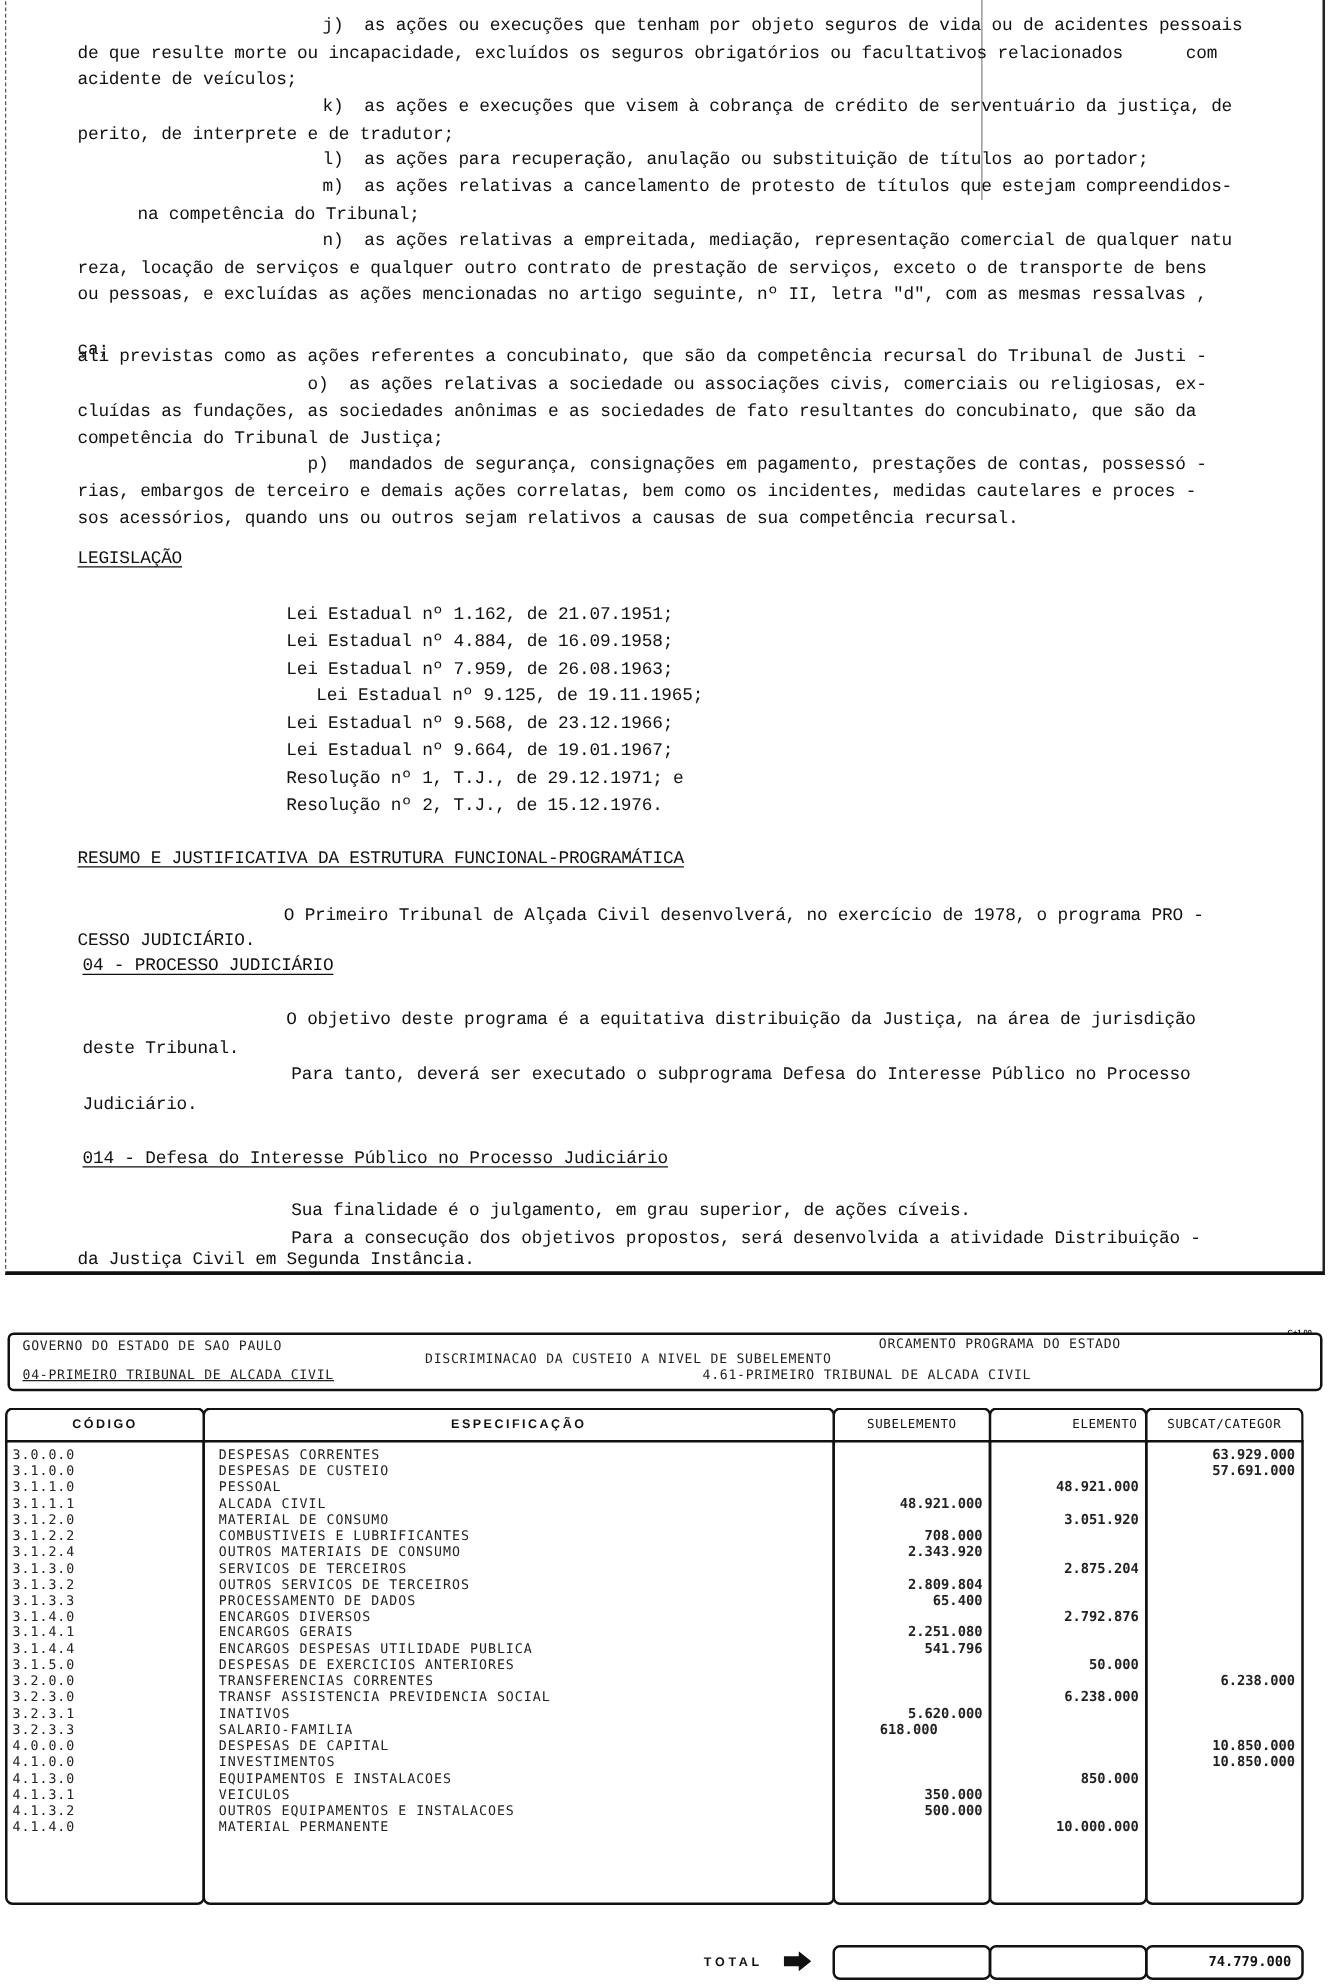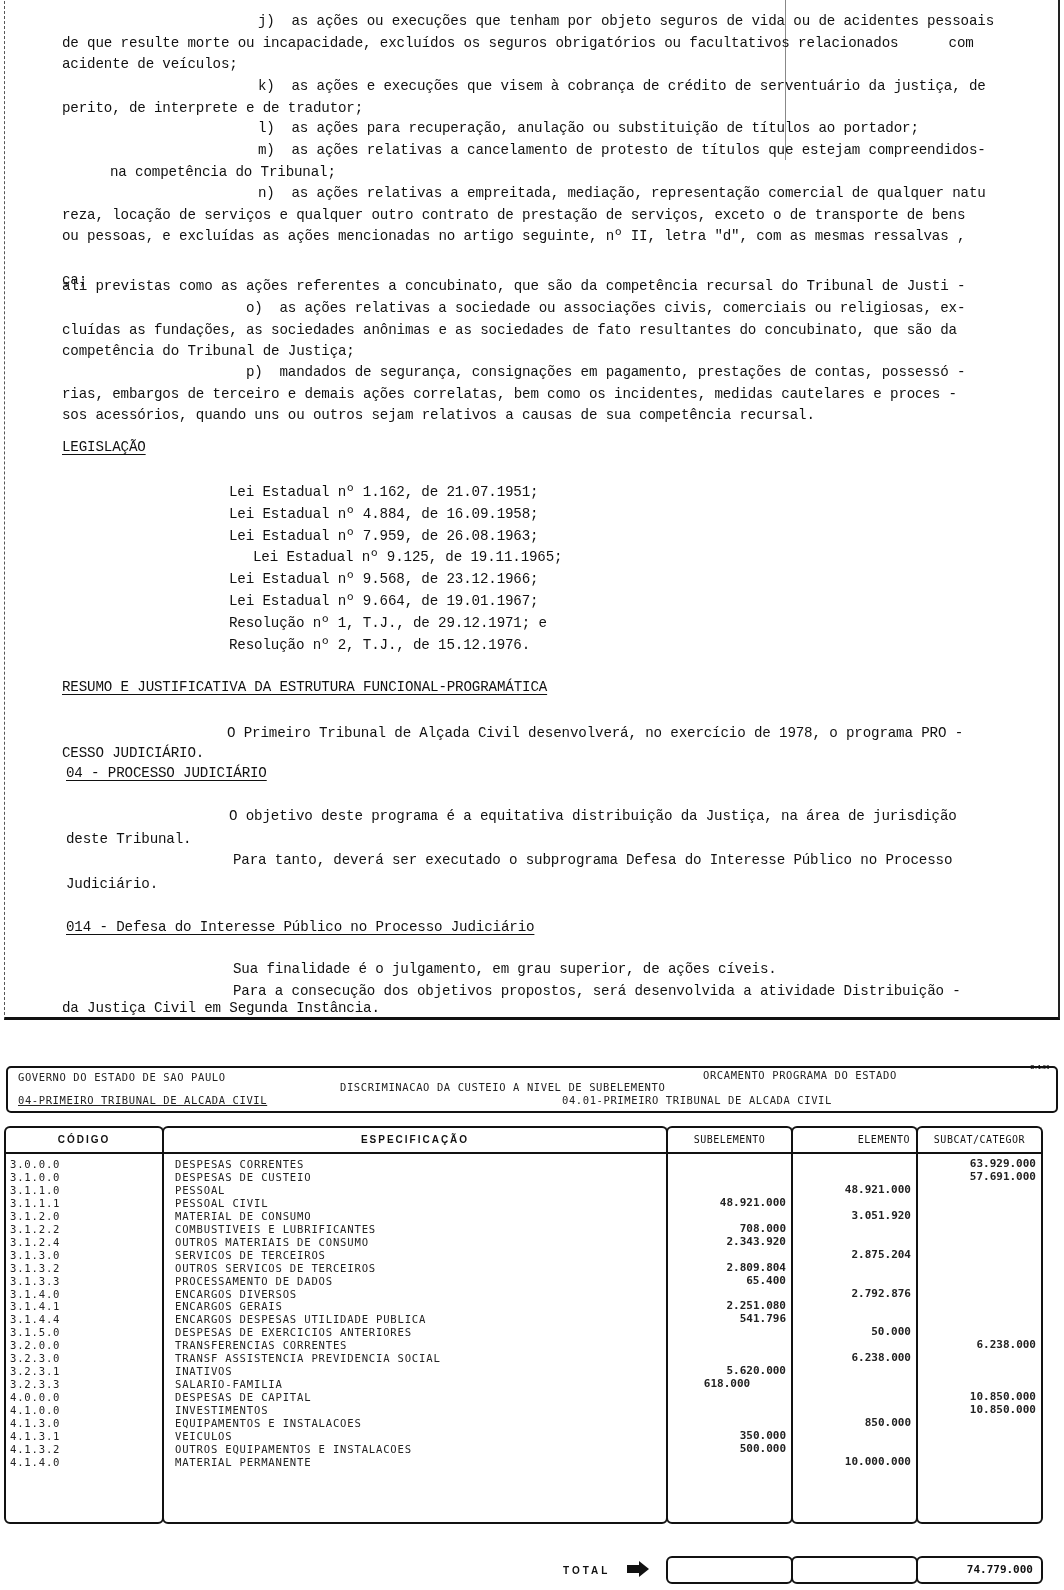--- a/index.html
+++ b/index.html
@@ -83,21 +83,21 @@
 <div class="tw" style="left:233px; top:980px;">Para a consecução dos objetivos propostos, será desenvolvida a atividade Distribuição -</div>
 <div class="tw" style="left:62px; top:997px;">da Justiça Civil em Segunda Instância.</div>
 
 <div class="form-code">C+1.00</div>
 
 <div class="box hdr-box"></div>
 <div class="ft" style="left:18px; top:1071px;">GOVERNO DO ESTADO DE SAO PAULO</div>
 <div class="ft" style="left:18px; top:1094px;text-decoration:underline;">04-PRIMEIRO TRIBUNAL DE ALCADA CIVIL</div>
 <div class="ft" style="left:340px; top:1081px;">DISCRIMINACAO DA CUSTEIO A NIVEL DE SUBELEMENTO</div>
 <div class="ft" style="left:703px; top:1069px;">ORCAMENTO PROGRAMA DO ESTADO</div>
-<div class="ft" style="left:562px; top:1094px;">04.01-PRIMEIRO TRIBUNAL DE ALCADA CIVIL</div>
+<div class="ft" style="left:562px; top:1094px;">4.61-PRIMEIRO TRIBUNAL DE ALCADA CIVIL</div>
 
 <div class="colhdr" style="left:4px; width:160px;">CÓDIGO</div>
 <div class="colhdr" style="left:162px; width:506px;">ESPECIFICAÇÃO</div>
 <div class="colhdr" style="left:666px; width:127px; letter-spacing:0.5px; font-weight:normal; font-family:'DejaVu Sans Mono', monospace;">SUBELEMENTO</div>
 <div class="colhdr" style="left:791px; width:127px; letter-spacing:0.5px; font-weight:normal; font-family:'DejaVu Sans Mono', monospace; text-align:right; padding-right:6px;">ELEMENTO</div>
 <div class="colhdr" style="left:916px; width:127px; letter-spacing:0.5px; font-weight:normal; font-family:'DejaVu Sans Mono', monospace;">SUBCAT/CATEGOR</div>
 
 <div class="colbody" style="left:4px; width:160px;"></div>
 <div class="colbody" style="left:162px; width:506px;"></div>
 <div class="colbody" style="left:666px; width:127px;"></div>
@@ -121,21 +121,21 @@
     </div>
     <div>
       <div style="position: absolute; left: 10px; width: 140px; top: 1183.9px; line-height: 12.95px; white-space: pre; text-align: left; color: rgb(34, 34, 34); font-family: &quot;DejaVu Sans Mono&quot;, monospace; font-size: 10.6px; letter-spacing: 0.8px;">3.1.1.0</div>
       <div style="position: absolute; left: 175px; width: 480px; top: 1183.9px; line-height: 12.95px; white-space: pre; text-align: left; color: rgb(34, 34, 34); font-family: &quot;DejaVu Sans Mono&quot;, monospace; font-size: 10.6px; letter-spacing: 0.8px;">PESSOAL</div>
       <div class="num" style="position: absolute; left: 668px; width: 118px; top: 1183.9px; line-height: 12.95px; white-space: pre; text-align: right; color: rgb(34, 34, 34);"></div>
       <div class="num" style="position: absolute; left: 793px; width: 118px; top: 1183.9px; line-height: 12.95px; white-space: pre; text-align: right; color: rgb(34, 34, 34);">48.921.000</div>
       <div class="num" style="position: absolute; left: 918px; width: 118px; top: 1183.9px; line-height: 12.95px; white-space: pre; text-align: right; color: rgb(34, 34, 34);"></div>
     </div>
     <div>
       <div style="position: absolute; left: 10px; width: 140px; top: 1196.85px; line-height: 12.95px; white-space: pre; text-align: left; color: rgb(34, 34, 34); font-family: &quot;DejaVu Sans Mono&quot;, monospace; font-size: 10.6px; letter-spacing: 0.8px;">3.1.1.1</div>
-      <div style="position: absolute; left: 175px; width: 480px; top: 1196.85px; line-height: 12.95px; white-space: pre; text-align: left; color: rgb(34, 34, 34); font-family: &quot;DejaVu Sans Mono&quot;, monospace; font-size: 10.6px; letter-spacing: 0.8px;">PESSOAL CIVIL</div>
+      <div style="position: absolute; left: 175px; width: 480px; top: 1196.85px; line-height: 12.95px; white-space: pre; text-align: left; color: rgb(34, 34, 34); font-family: &quot;DejaVu Sans Mono&quot;, monospace; font-size: 10.6px; letter-spacing: 0.8px;">ALCADA CIVIL</div>
       <div class="num" style="position: absolute; left: 668px; width: 118px; top: 1196.85px; line-height: 12.95px; white-space: pre; text-align: right; color: rgb(34, 34, 34);">48.921.000</div>
       <div class="num" style="position: absolute; left: 793px; width: 118px; top: 1196.85px; line-height: 12.95px; white-space: pre; text-align: right; color: rgb(34, 34, 34);"></div>
       <div class="num" style="position: absolute; left: 918px; width: 118px; top: 1196.85px; line-height: 12.95px; white-space: pre; text-align: right; color: rgb(34, 34, 34);"></div>
     </div>
     <div>
       <div style="position: absolute; left: 10px; width: 140px; top: 1209.8px; line-height: 12.95px; white-space: pre; text-align: left; color: rgb(34, 34, 34); font-family: &quot;DejaVu Sans Mono&quot;, monospace; font-size: 10.6px; letter-spacing: 0.8px;">3.1.2.0</div>
       <div style="position: absolute; left: 175px; width: 480px; top: 1209.8px; line-height: 12.95px; white-space: pre; text-align: left; color: rgb(34, 34, 34); font-family: &quot;DejaVu Sans Mono&quot;, monospace; font-size: 10.6px; letter-spacing: 0.8px;">MATERIAL DE CONSUMO</div>
       <div class="num" style="position: absolute; left: 668px; width: 118px; top: 1209.8px; line-height: 12.95px; white-space: pre; text-align: right; color: rgb(34, 34, 34);"></div>
       <div class="num" style="position: absolute; left: 793px; width: 118px; top: 1209.8px; line-height: 12.95px; white-space: pre; text-align: right; color: rgb(34, 34, 34);">3.051.920</div>
       <div class="num" style="position: absolute; left: 918px; width: 118px; top: 1209.8px; line-height: 12.95px; white-space: pre; text-align: right; color: rgb(34, 34, 34);"></div>

